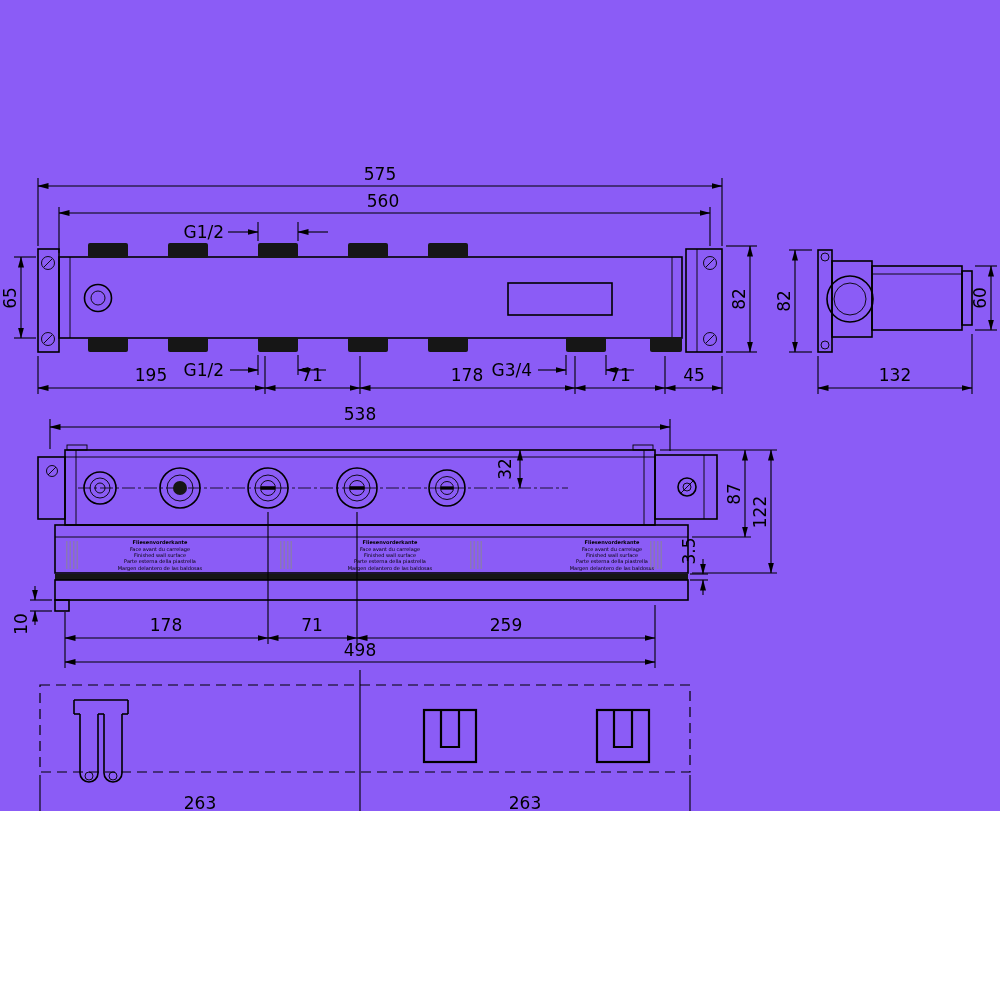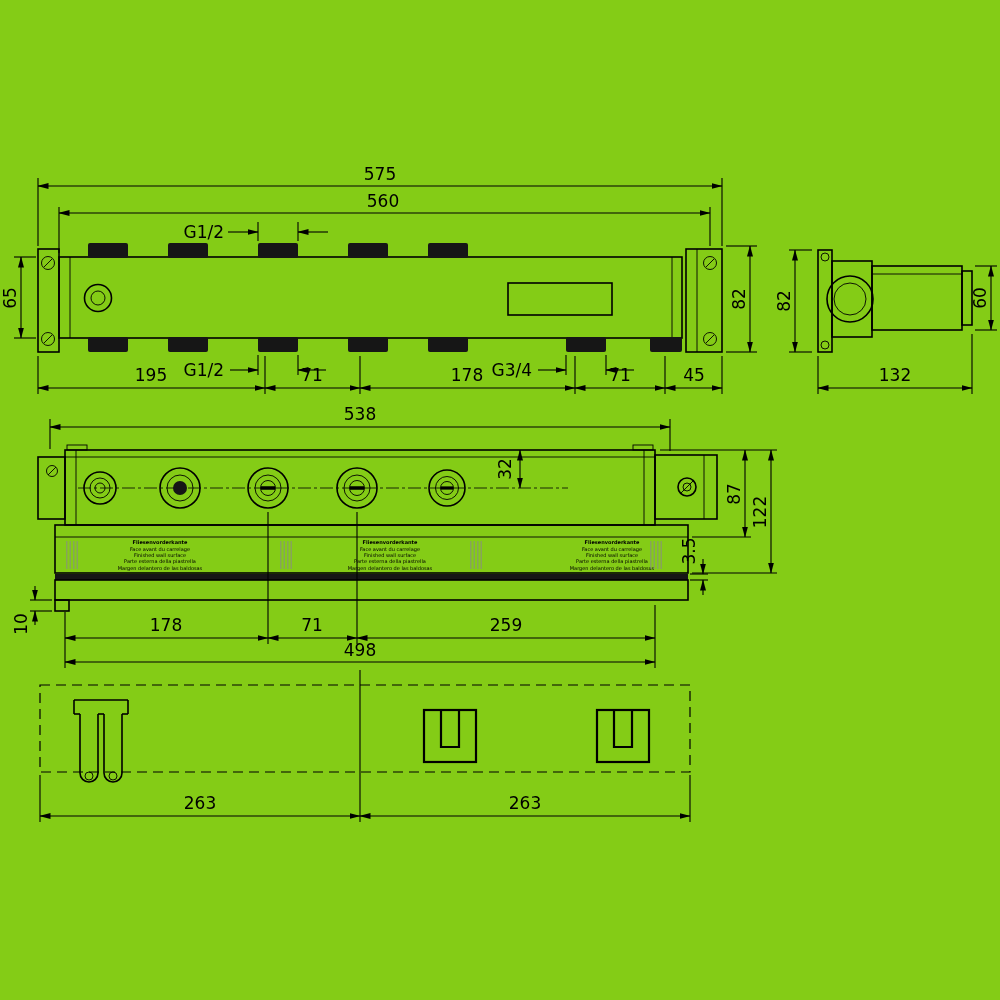--- a/index.html
+++ b/index.html
@@ -1,16 +1,16 @@
 <!DOCTYPE html>
 <html><head>
 <meta charset="utf-8">
 <style>
   html,body{margin:0;padding:0;background:#fff}
-  .sheet{width:1000px;height:1000px;background:#84cc16;position:relative;overflow:hidden}
+  .sheet{width:1000px;height:811px;background:#8b5cf6;position:relative;overflow:hidden}
   svg{display:block}
   .s{stroke:#000;fill:none;stroke-width:1.6}
   .t{stroke:#000;fill:none;stroke-width:0.9}
   .hv{stroke:#000;fill:none;stroke-width:2.2}
   .blk{fill:#161616;stroke:none}
   .dim{stroke:#000;fill:none;stroke-width:1.1}
   .cl{stroke:#000;fill:none;stroke-width:0.8;stroke-dasharray:13 3 3 3}
   .dash{stroke:#000;fill:none;stroke-width:1.2;stroke-dasharray:10 6}
   text{fill:#000;font-family:"DejaVu Sans",sans-serif}
   .dt{font-size:17px}

